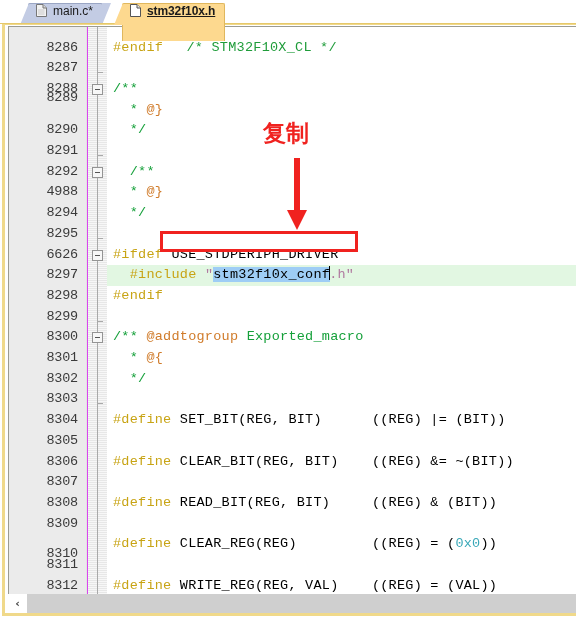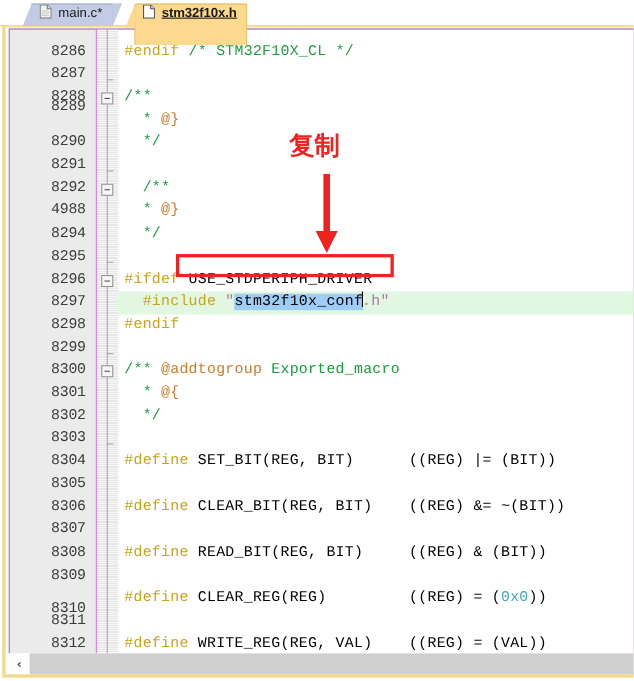--- a/index.html
+++ b/index.html
@@ -188,21 +188,21 @@
   }
   .hl-line {
     position: absolute;
     left: 0; right: 0;
     height: 20.7px;
     background: #e2f7e2;
   }
 
   
   .t-pre   { color: #c8a415; }
-  .t-cmt   { color: #1f9c3a; }
+  .t-cmt   { color: #1f9c3a; margin-left: 15px; }
   .t-doc   { color: #15a03a; }
   .t-at    { color: #d07b2a; }
   .t-str   { color: #b07aa0; }
   .t-num   { color: #3aa8b8; }
   .t-plain { color: #000000; }
   .sel {
     background: #9ecdf5;
     color: #000000;
   }
   .caret {
@@ -363,21 +363,21 @@
           <div class="ln" style="top: 10.5px;">8286</div>
           <div class="ln" style="top: 31.2px;">8287</div>
           <div class="ln" style="top: 51.9px;">8288</div>
           <div class="ln" style="top: 61px; text-align: center;">8289</div>
           <div class="ln" style="top: 93.3px;">8290</div>
           <div class="ln" style="top: 114px;">8291</div>
           <div class="ln" style="top: 134.7px;">8292</div>
           <div class="ln" style="top: 155.4px;">4988</div>
           <div class="ln" style="top: 176.1px;">8294</div>
           <div class="ln" style="top: 196.8px;">8295</div>
-          <div class="ln" style="top: 217.5px;">8296</div>
+          <div class="ln" style="top: 217.5px;">6626</div>
           <div class="ln" style="top: 238.2px;">8297</div>
           <div class="ln" style="top: 258.9px; text-align: center;">8298</div>
           <div class="ln" style="top: 279.6px;">8299</div>
           <div class="ln" style="top: 300.3px;">8300</div>
           <div class="ln" style="top: 321px;">8301</div>
           <div class="ln" style="top: 341.7px;">8302</div>
           <div class="ln" style="top: 362.4px;">8303</div>
           <div class="ln" style="top: 383.1px;">8304</div>
           <div class="ln" style="top: 403.8px;">8305</div>
           <div class="ln" style="top: 424.5px;">8306</div>

